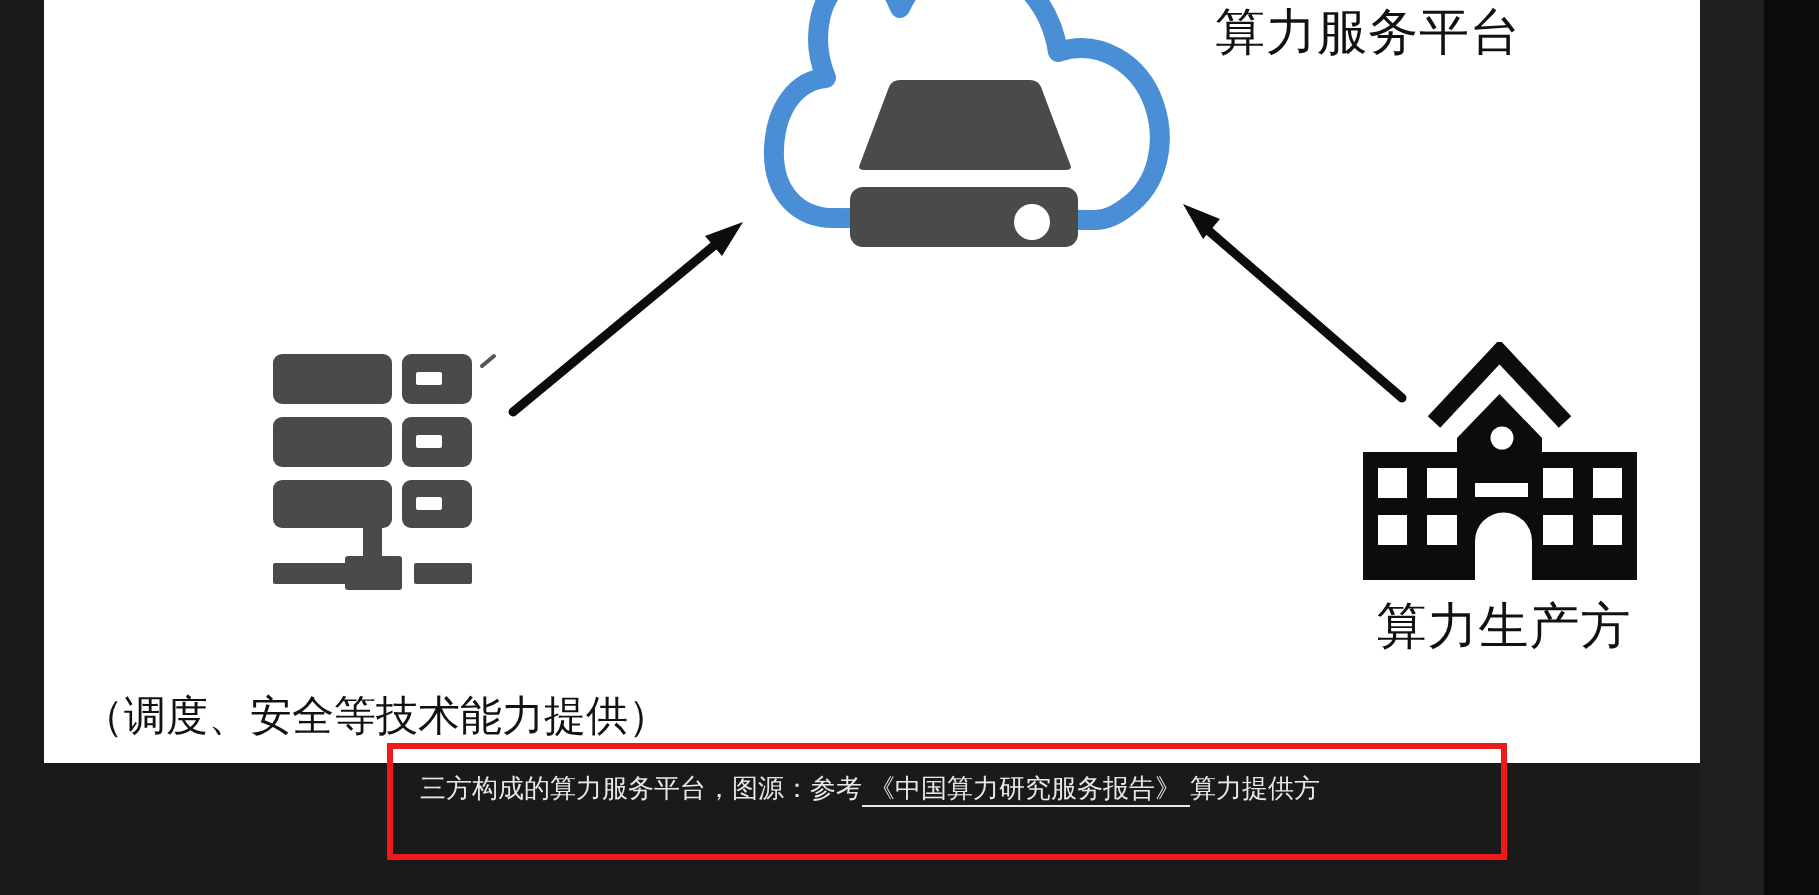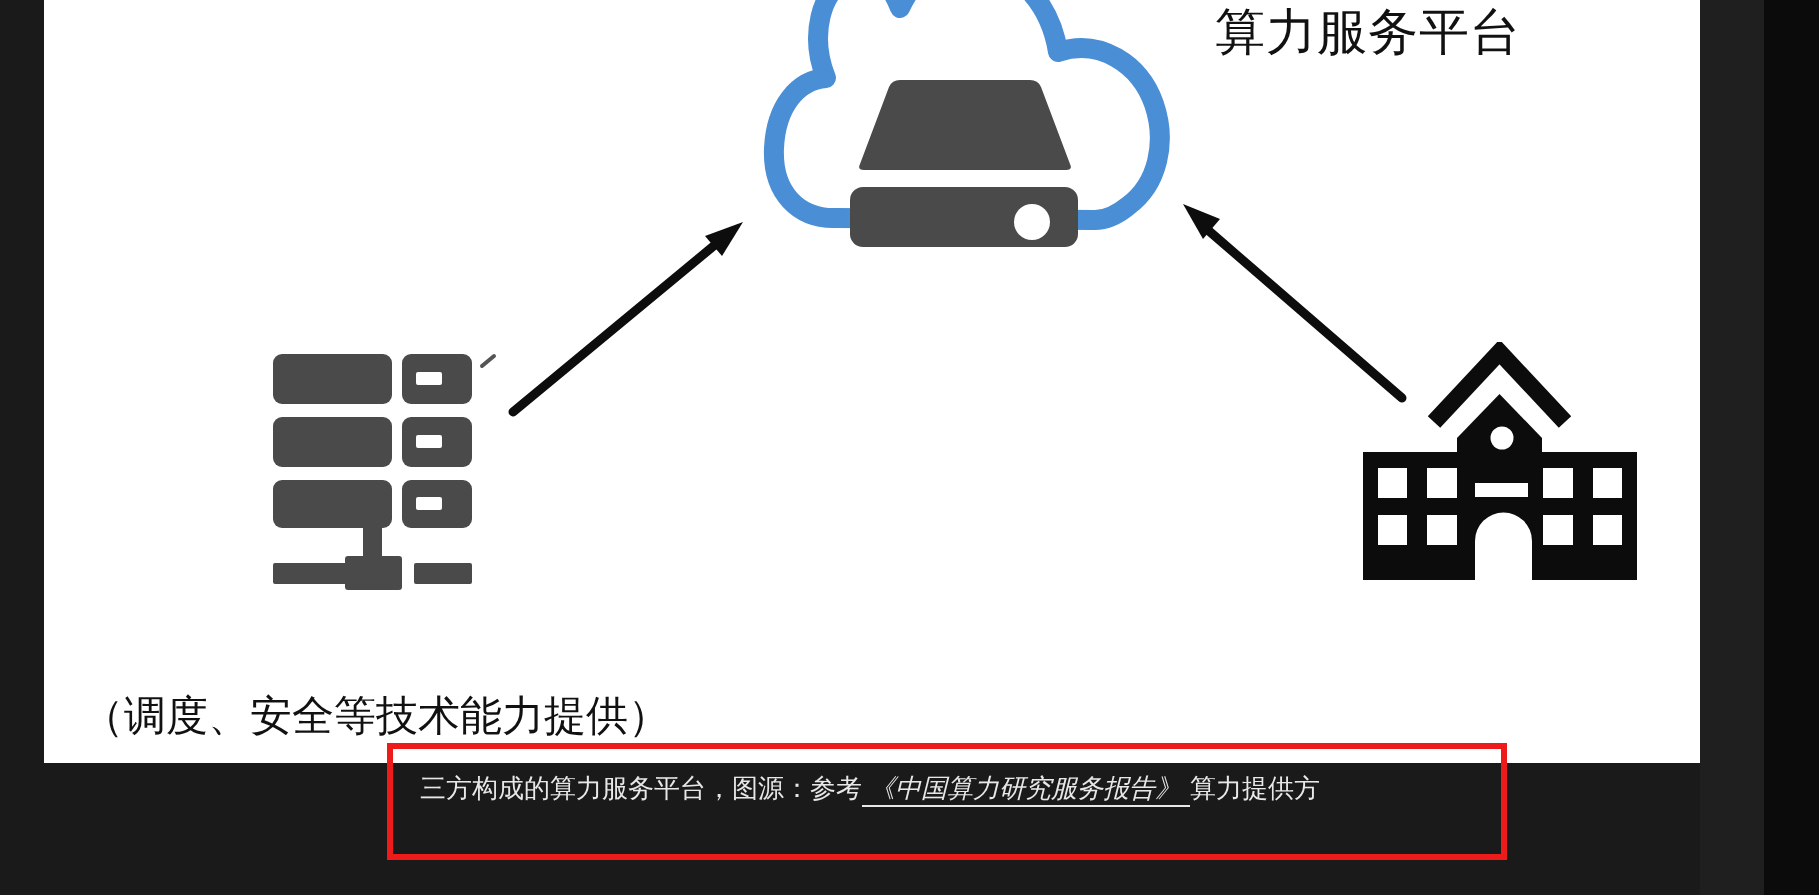--- a/index.html
+++ b/index.html
@@ -22,21 +22,21 @@
   .label-sub{font-size:42px;}
   #annotation-box{
     left:387px;top:743px;width:1120px;height:117px;
     border:6px solid #ee1b1b;box-sizing:border-box;background:transparent;
   }
   #figure-caption{
     left:420px;top:771px;white-space:nowrap;
     color:#e8e8e8;font-size:26px;line-height:34px;font-weight:400;
   }
   #report-link{
-    border-bottom:2px solid #e8e8e8;padding:0 9px 2px 7px;cursor:pointer;font-style:italic;
+    border-bottom:2px solid #e8e8e8;padding:0 9px 2px 7px;cursor:pointer;
   }
   svg{display:block;}
 </style>
 </head>
 <body>
 
 <div class="abs" id="backdrop-right-strip"></div>
 <div class="abs" id="backdrop-right-col"></div>
 
 <div class="abs" id="canvas">
@@ -107,19 +107,20 @@
       <line x1="1358" y1="398" x2="1165" y2="231" stroke="#0d0d0d" stroke-width="9" stroke-linecap="round"></line>
       <polygon points="1139,204 1176,219 1159,239" fill="#0d0d0d"></polygon>
     </g>
     <line x1="438" y1="366" x2="450" y2="356" stroke="#555555" stroke-width="4" stroke-linecap="round"></line>
   </svg>
 
   <div class="diagram-label label-title" style="left:1324px;top:4px;">算力服务平台</div>
 
   <div class="diagram-label label-sub" style="left:332px;top:670px;margin-top:22px;">（调度、安全等技术能力提供）</div>
 
+  <div class="diagram-label label-title" style="left:1460px;top:598px;">算力生产方</div>
 </div>
 
 <div class="abs" id="annotation-box"></div>
 
 <div class="abs" id="figure-caption">
   <span>三方构成的算力服务平台，图源：参考</span><span id="report-link">《中国算力研究服务报告》</span><span>算力提供方</span>
 </div>
 
 </body></html>

